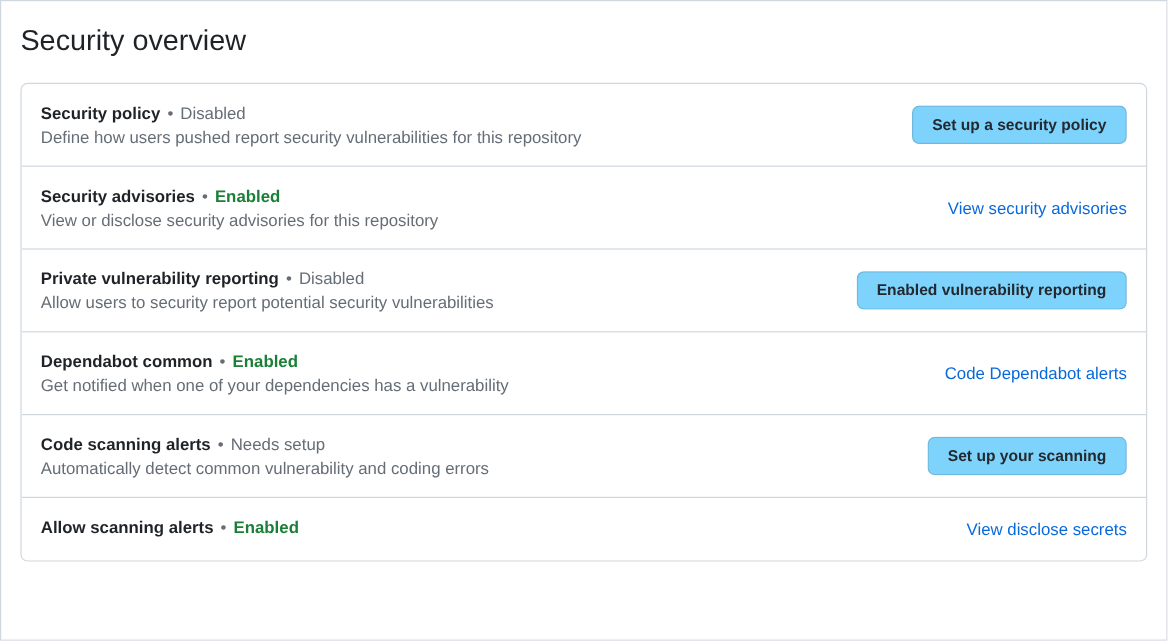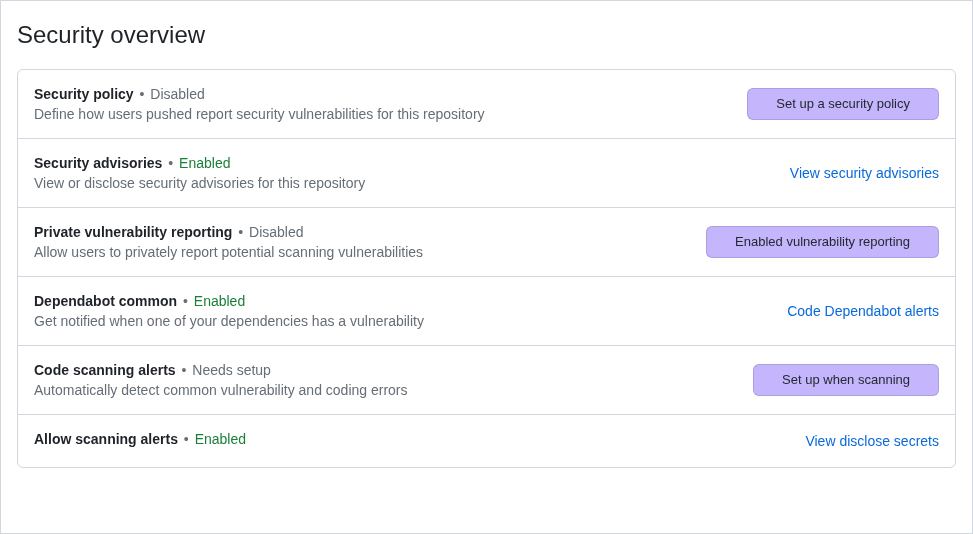--- a/index.html
+++ b/index.html
@@ -54,41 +54,41 @@
     }
     .separator {
       color: #656d76;
       margin: 0 2px;
     }
     .status-disabled {
       color: #656d76;
     }
     .status-enabled {
       color: #1a7f37;
-      font-weight: 400;
+      font-weight: 700;
     }
     .status-needs-setup {
       color: #656d76;
     }
     .row-description {
       color: #656d76;
       font-size: 14px;
     }
     .row-action {
       flex-shrink: 0;
       margin-left: 16px;
     }
     .btn {
       display: inline-block;
-      padding: 5px 28px;
+      padding: 5px 16px;
       font-size: 13px;
-      font-weight: 400;
+      font-weight: 700;
       line-height: 20px;
       color: #24292f;
-      background-color: #c4b5fd;
+      background-color: #7dd3fc;
       border: 1px solid rgba(31,35,40,0.15);
       border-radius: 6px;
       cursor: pointer;
       white-space: nowrap;
     }
     .link {
       color: #0969da;
       font-size: 14px;
       cursor: pointer;
       text-decoration: none;
@@ -111,37 +111,37 @@
       <div class="row">
         <div class="row-left">
           <div class="row-title-line"><span class="row-title">Security advisories</span><span class="separator"> • </span><span class="status-enabled">Enabled</span></div>
           <div class="row-description">View or disclose security advisories for this repository</div>
         </div>
         <div class="row-action"><a class="link">View security advisories</a></div>
       </div>
       <div class="row">
         <div class="row-left">
           <div class="row-title-line"><span class="row-title">Private vulnerability reporting</span><span class="separator"> • </span><span class="status-disabled">Disabled</span></div>
-          <div class="row-description">Allow users to privately report potential scanning vulnerabilities</div>
+          <div class="row-description">Allow users to security report potential security vulnerabilities</div>
         </div>
         <div class="row-action"><button class="btn">Enabled vulnerability reporting</button></div>
       </div>
       <div class="row">
         <div class="row-left">
           <div class="row-title-line"><span class="row-title">Dependabot common</span><span class="separator"> • </span><span class="status-enabled">Enabled</span></div>
           <div class="row-description">Get notified when one of your dependencies has a vulnerability</div>
         </div>
         <div class="row-action"><a class="link">Code Dependabot alerts</a></div>
       </div>
       <div class="row">
         <div class="row-left">
           <div class="row-title-line"><span class="row-title">Code scanning alerts</span><span class="separator"> • </span><span class="status-needs-setup">Needs setup</span></div>
           <div class="row-description">Automatically detect common vulnerability and coding errors</div>
         </div>
-        <div class="row-action"><button class="btn">Set up when scanning</button></div>
+        <div class="row-action"><button class="btn">Set up your scanning</button></div>
       </div>
       <div class="row">
         <div class="row-left">
           <div class="row-title-line"><span class="row-title">Allow scanning alerts</span><span class="separator"> • </span><span class="status-enabled">Enabled</span></div>
         </div>
         <div class="row-action"><a class="link">View disclose secrets</a></div>
       </div>
     </div>
 </div>
 

